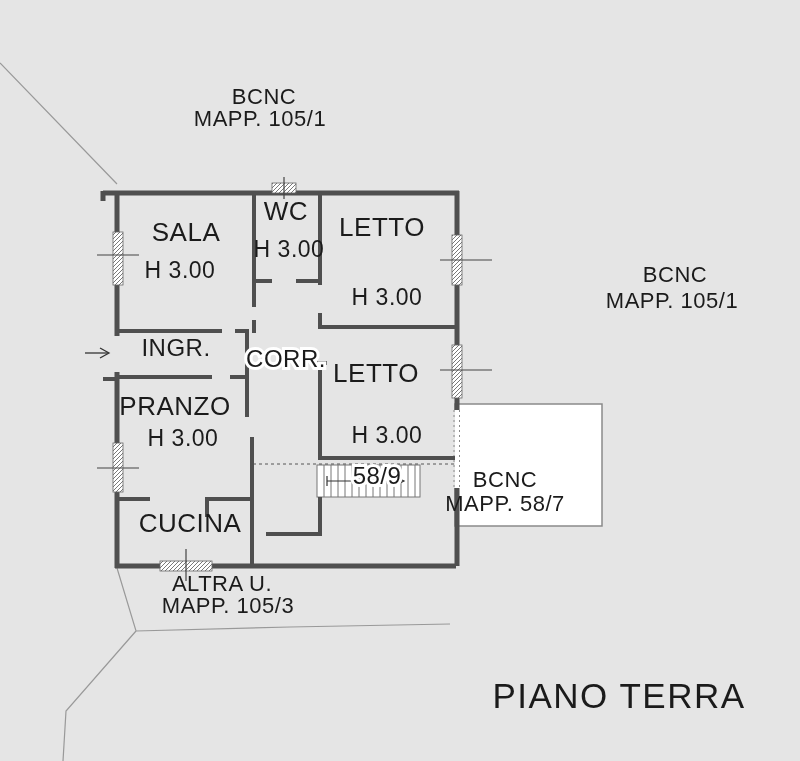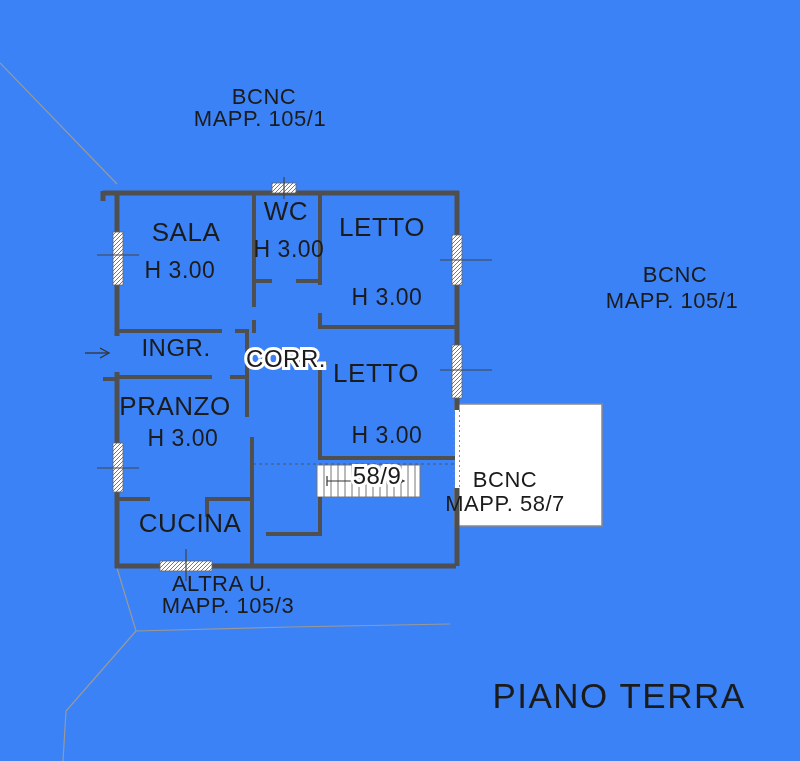--- a/index.html
+++ b/index.html
@@ -1,16 +1,16 @@
 <!DOCTYPE html>
 <html><head>
 <meta charset="utf-8">
 <style>
   html,body{margin:0;padding:0;background:#ffffff;}
-  #stage{position:relative;width:800px;height:761px;background:#3b82f6;overflow:hidden;
+  #stage{position:relative;width:800px;height:761px;background:#e5e5e5;overflow:hidden;
          font-family:"Liberation Sans", sans-serif;}
   svg{display:block;}
   text{fill:#1b1b1b;font-family:"Liberation Sans", sans-serif;letter-spacing:0.5px;}
   .room{font-size:26px;}
   .h{font-size:23px;}
   .small{font-size:24px;}
   .parcel{font-size:22px;}
   .title{font-size:35px;letter-spacing:1.5px;}
   .halo{paint-order:stroke;stroke:#ffffff;stroke-width:6px;}
 </style>

